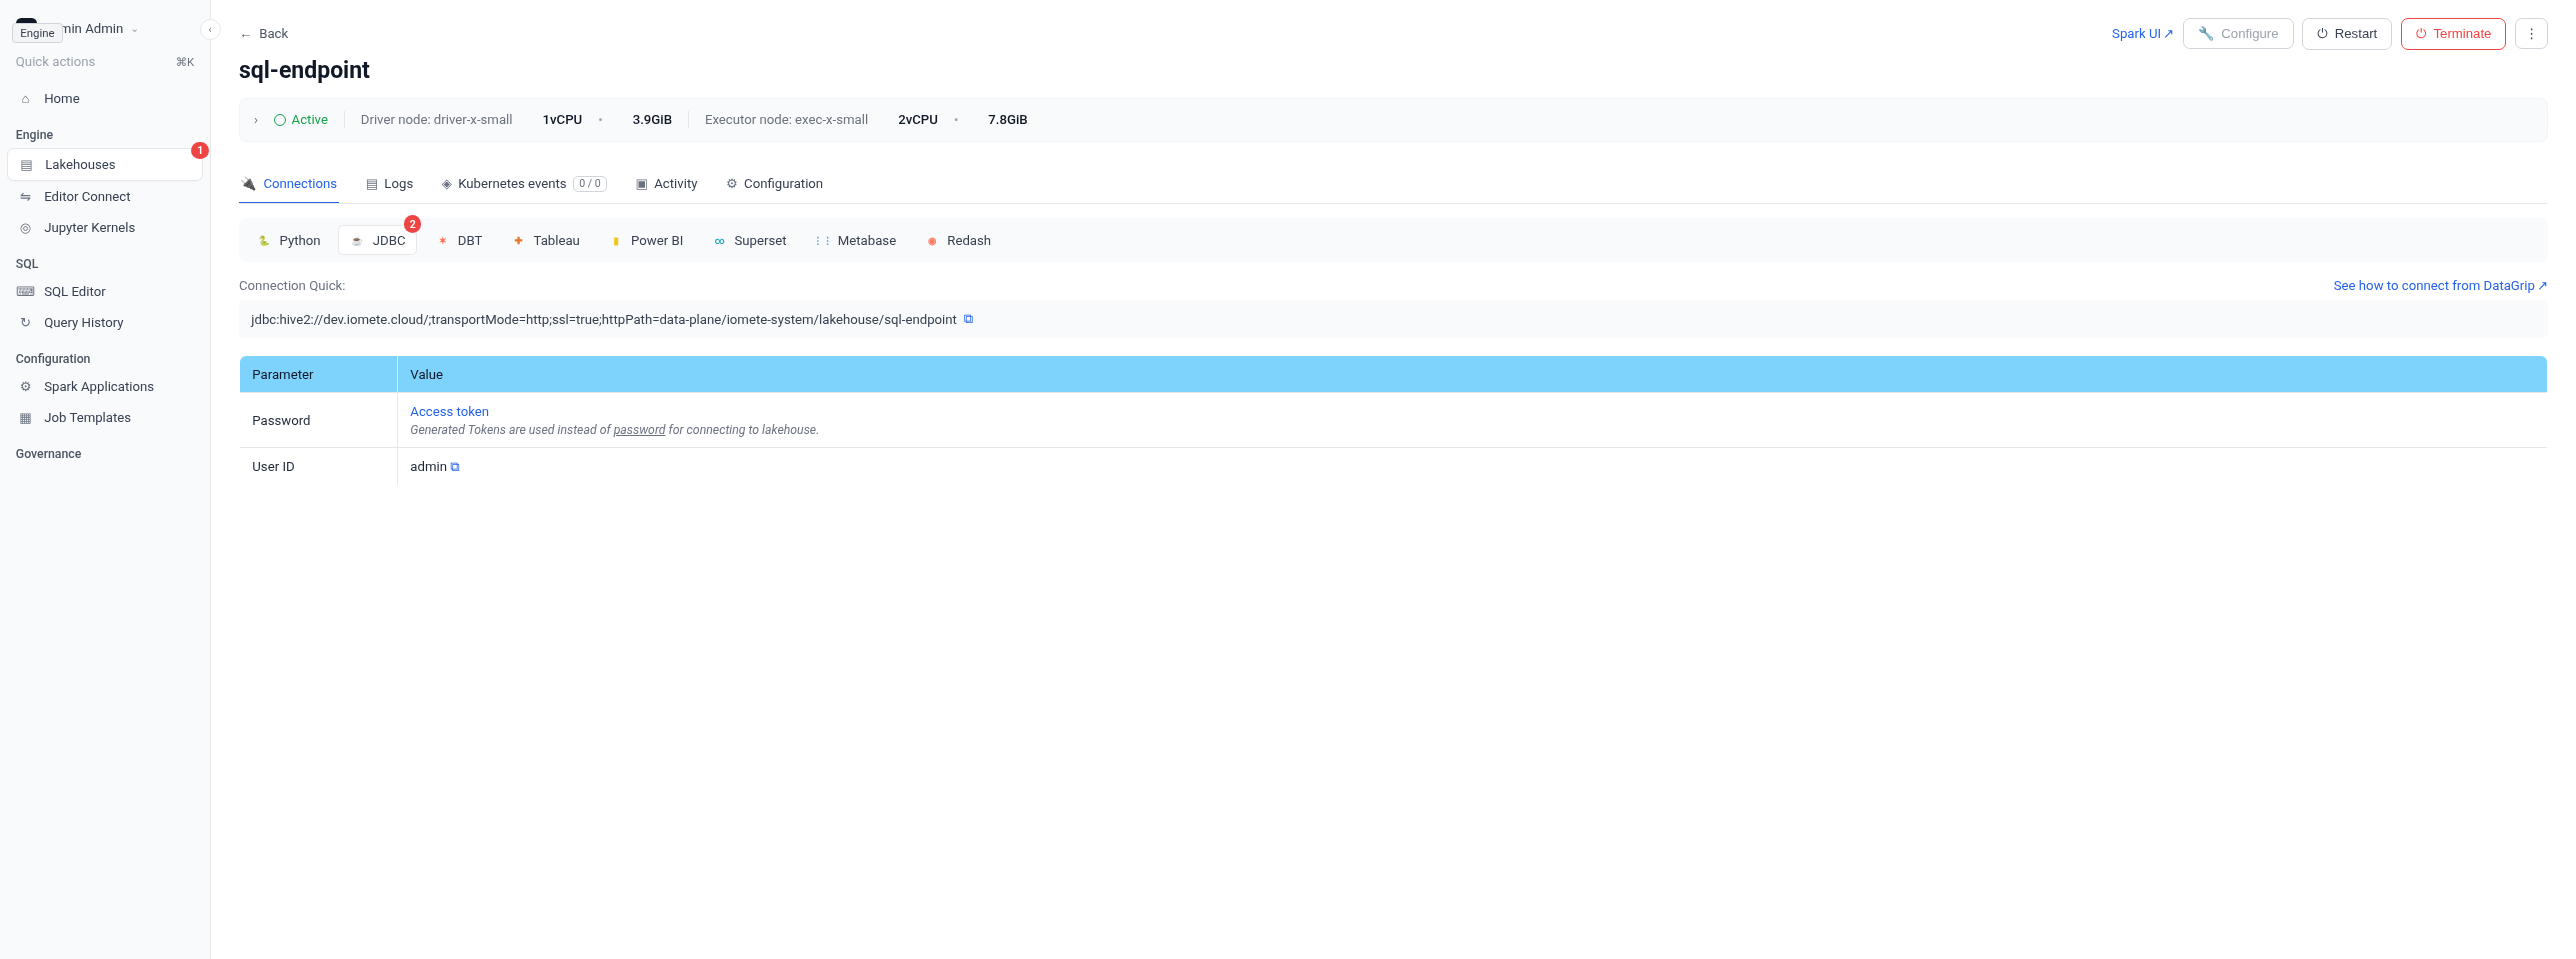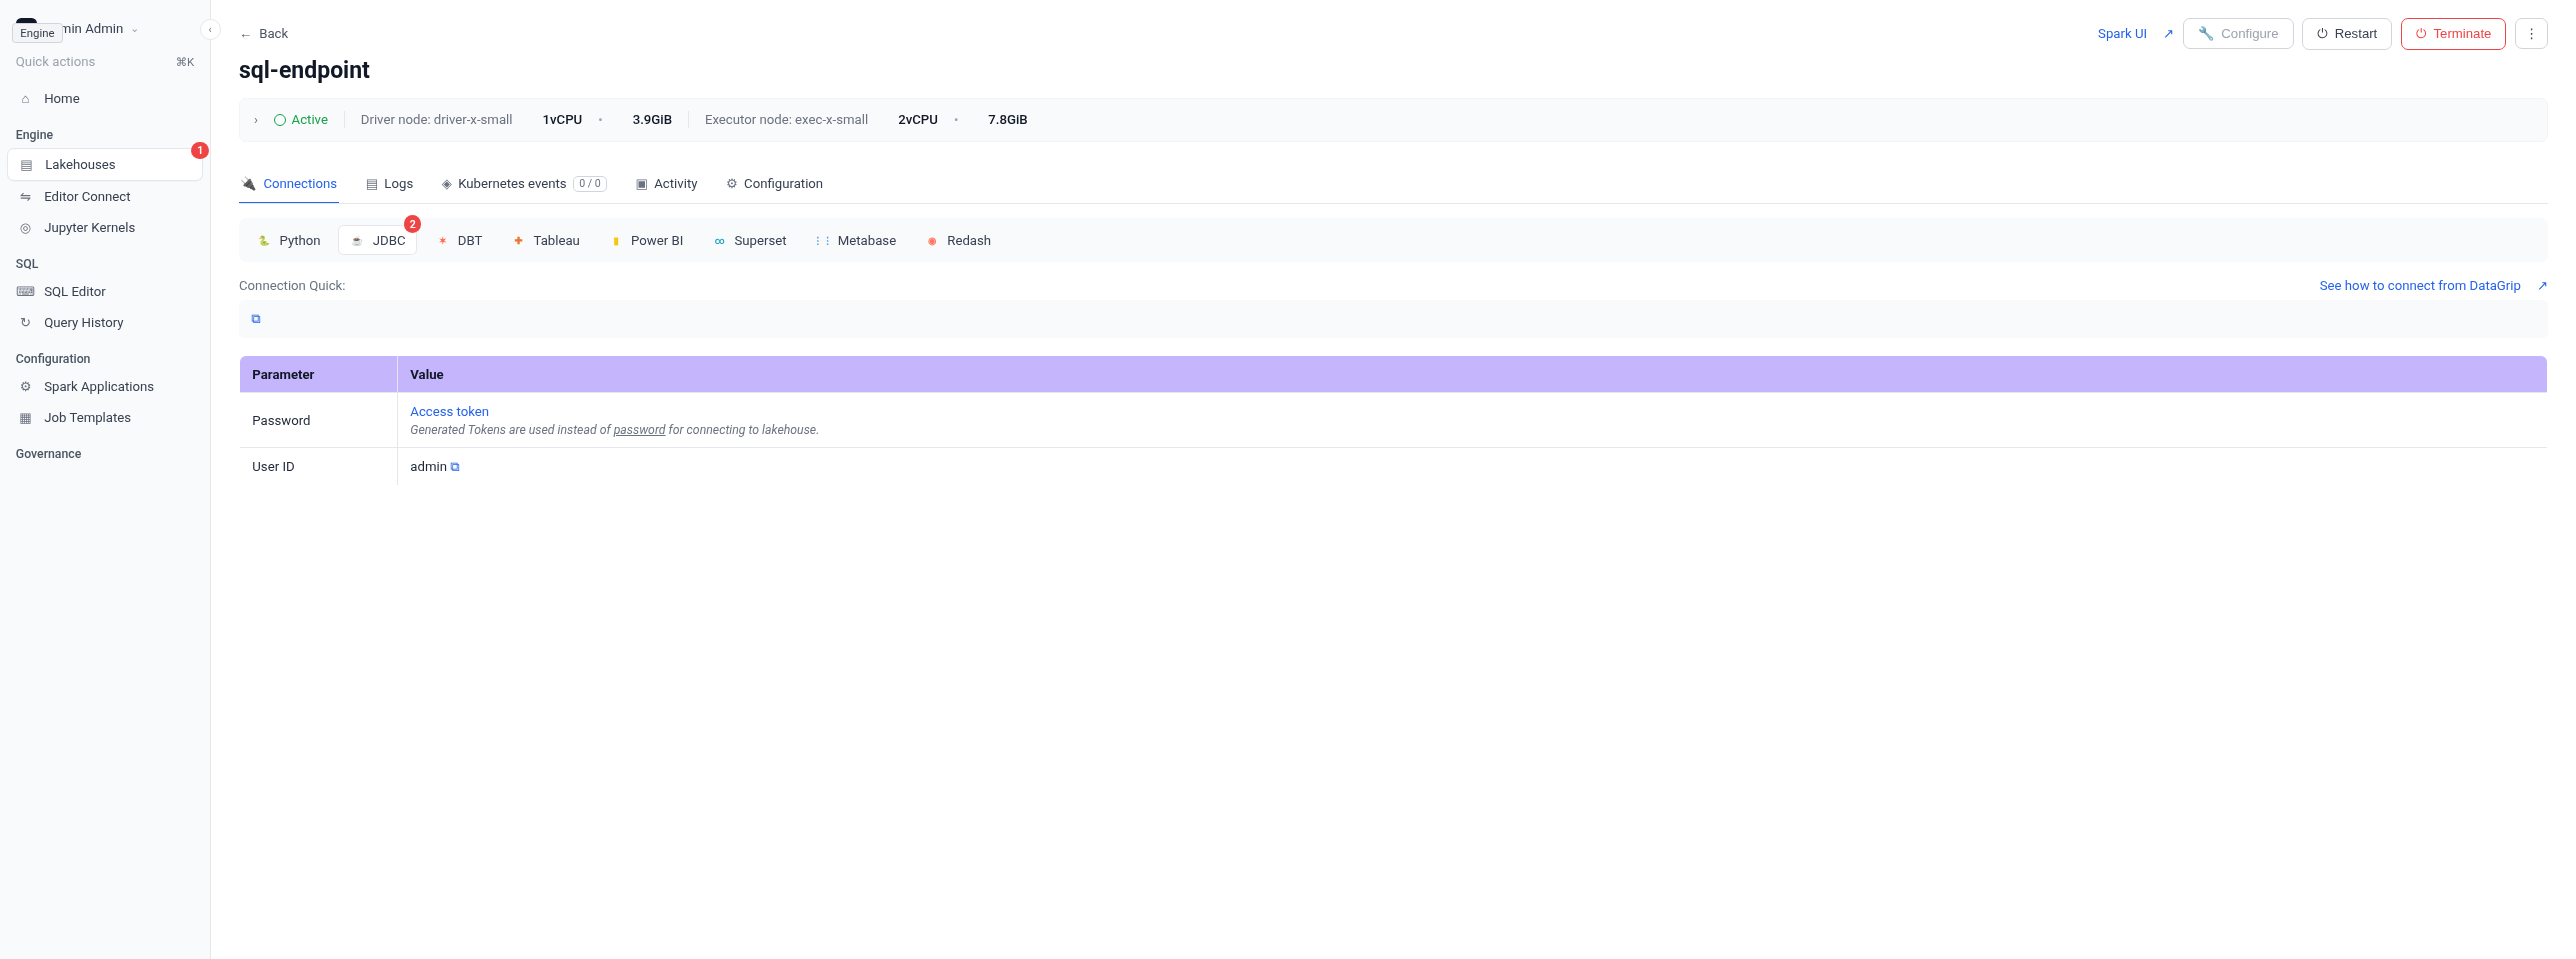--- a/index.html
+++ b/index.html
@@ -125,21 +125,21 @@
     }
     .back-link {
       display: flex;
       align-items: center;
       gap: 7px;
       color: #4b5563;
       font-size: 13.2px;
       cursor: pointer;
     }
     .actions { display: flex; align-items: center; gap: 8.8px; }
-    .link-blue { color: #2563eb; font-size: 13.2px; display: inline-flex; align-items: center; gap: 16px; cursor: pointer; }
+    .link-blue { color: #2563eb; font-size: 13.2px; display: inline-flex; align-items: center; gap: 2px; cursor: pointer; }
     .btn {
       display: inline-flex;
       align-items: center;
       gap: 7px;
       padding: 7px 14px;
       border-radius: 7px;
       border: 0.9px solid #d1d5db;
       background: #fff;
       font-size: 13.2px;
       cursor: pointer;
@@ -252,21 +252,21 @@
       border: 0.9px solid #e5e7eb;
       border-radius: 7px;
       overflow: hidden;
     }
     table.params th, table.params td {
       text-align: left;
       padding: 10.6px 12.3px;
       border-bottom: 0.9px solid #e5e7eb;
       font-size: 13.2px;
     }
-    table.params th { background: #c4b5fd; font-weight: 700; color: #111827; }
+    table.params th { background: #7dd3fc; font-weight: 400; color: #111827; }
     table.params th:first-child, table.params td:first-child {
       width: 158px; border-right: 0.9px solid #e5e7eb;
     }
     .hint { color: #6b7280; font-style: italic; font-size: 12.3px; margin-top: 3.5px; }
     .hint .u { text-decoration: underline; }
     .link { color: #2563eb; cursor: pointer; }
   </style>
 </head>
 <body>
 
@@ -450,20 +450,21 @@
 
   <div class="row-label">
     <span>Connection Quick:</span>
     <a class="link-blue">
       <span>See how to connect from DataGrip</span>
       <span>↗</span>
     </a>
   </div>
 
   <div class="conn-string-box">
+    <span>jdbc:hive2://dev.iomete.cloud/;transportMode=http;ssl=true;httpPath=data-plane/iomete-system/lakehouse/sql-endpoint</span>
     <span class="copy-ic">⧉</span>
   </div>
 
   <table class="params">
     <thead>
       <tr>
         <th>Parameter</th>
         <th>Value</th>
       </tr>
     </thead>

